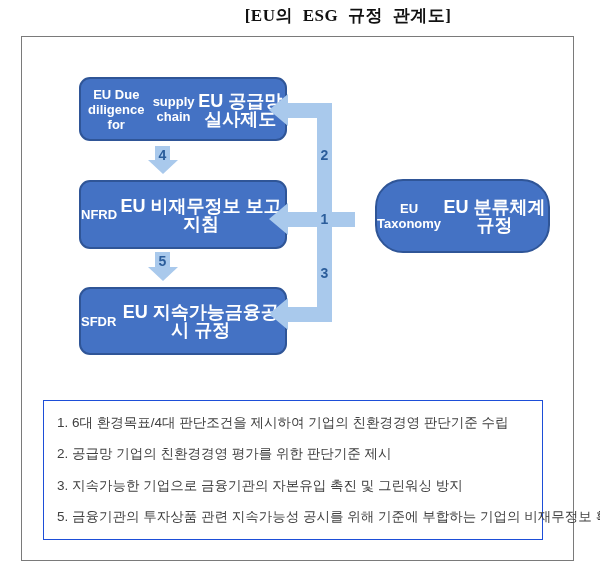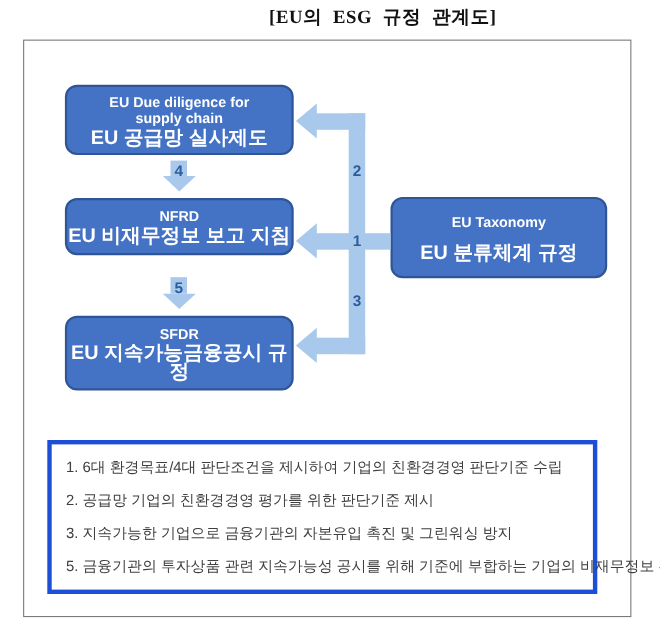--- a/index.html
+++ b/index.html
@@ -15,29 +15,29 @@
   }
   
   .outer-frame{
     position:absolute;left:21px;top:36px;width:553px;height:525px;
     border:1px solid #7a7a7a;box-sizing:border-box;background:#fff;
   }
   
   .bluebox{
     position:absolute;background:#4472C4;border:2px solid #2F5597;border-radius:11px;
     color:#ffffff;font-weight:bold;text-align:center;box-sizing:border-box;
-    display:flex;flex-direction:column;align-items:center;justify-content:center;
+    display:flex;flex-direction:row;align-items:center;justify-content:center;margin-left:20px;
   }
   .bluebox .en{font-size:13px;line-height:15px;}
   .bluebox .ko{font-size:18px;line-height:18px;}
   #box-due{left:59px;top:77px;width:208px;height:64px;}
   #box-due .ko{margin-top:1px;}
-  #box-nfrd{left:59px;top:180px;width:208px;height:52px;justify-content:space-around;padding:7px 0;}
+  #box-nfrd{left:59px;top:180px;width:208px;height:69px;justify-content:space-around;padding:7px 0;}
   #box-sfdr{left:59px;top:287px;width:208px;height:68px;justify-content:space-around;padding:7px 0;}
-  #box-tax{left:355px;top:179px;width:197px;height:74px;justify-content:space-around;padding:8px 0;}
+  #box-tax{left:355px;top:179px;width:175px;height:74px;justify-content:space-around;padding:8px 0;border-radius:28px;}
   
   .bar{position:absolute;background:#A9C9EC;}
   #v-bar{left:317px;top:103px;width:15px;height:219px;}
   #h-top{left:287px;top:103px;width:45px;height:15px;}
   #h-mid{left:287px;top:212px;width:68px;height:15px;}
   #h-bot{left:287px;top:307px;width:45px;height:15px;}
   
   .head-left{
     position:absolute;width:0;height:0;
     border-top:16px solid transparent;border-bottom:16px solid transparent;
@@ -63,21 +63,21 @@
     font-size:14px;font-weight:bold;color:#2B5D9B;z-index:3;line-height:16px;
   }
   #num-2{left:317px;top:147px;}
   #num-1{left:317px;top:211px;}
   #num-3{left:317px;top:265px;}
   #num-4{left:155px;top:147px;}
   #num-5{left:155px;top:253px;}
   
   .notes-box{
     position:absolute;left:43px;top:400px;width:500px;height:140px;
-    border:4px solid #1d4ed8;box-sizing:border-box;background:#fff;
+    border:1px solid #1d4ed8;box-sizing:border-box;background:#fff;
     display:flex;flex-direction:column;justify-content:space-around;
     padding:6px 8px 6px 13px;
   }
   .note-line{font-size:13.5px;color:#404040;line-height:16px;white-space:nowrap;}
 </style>
 </head>
 <body>
 
 <div class="page-title">[EU의 ESG 규정 관계도]</div>
 

